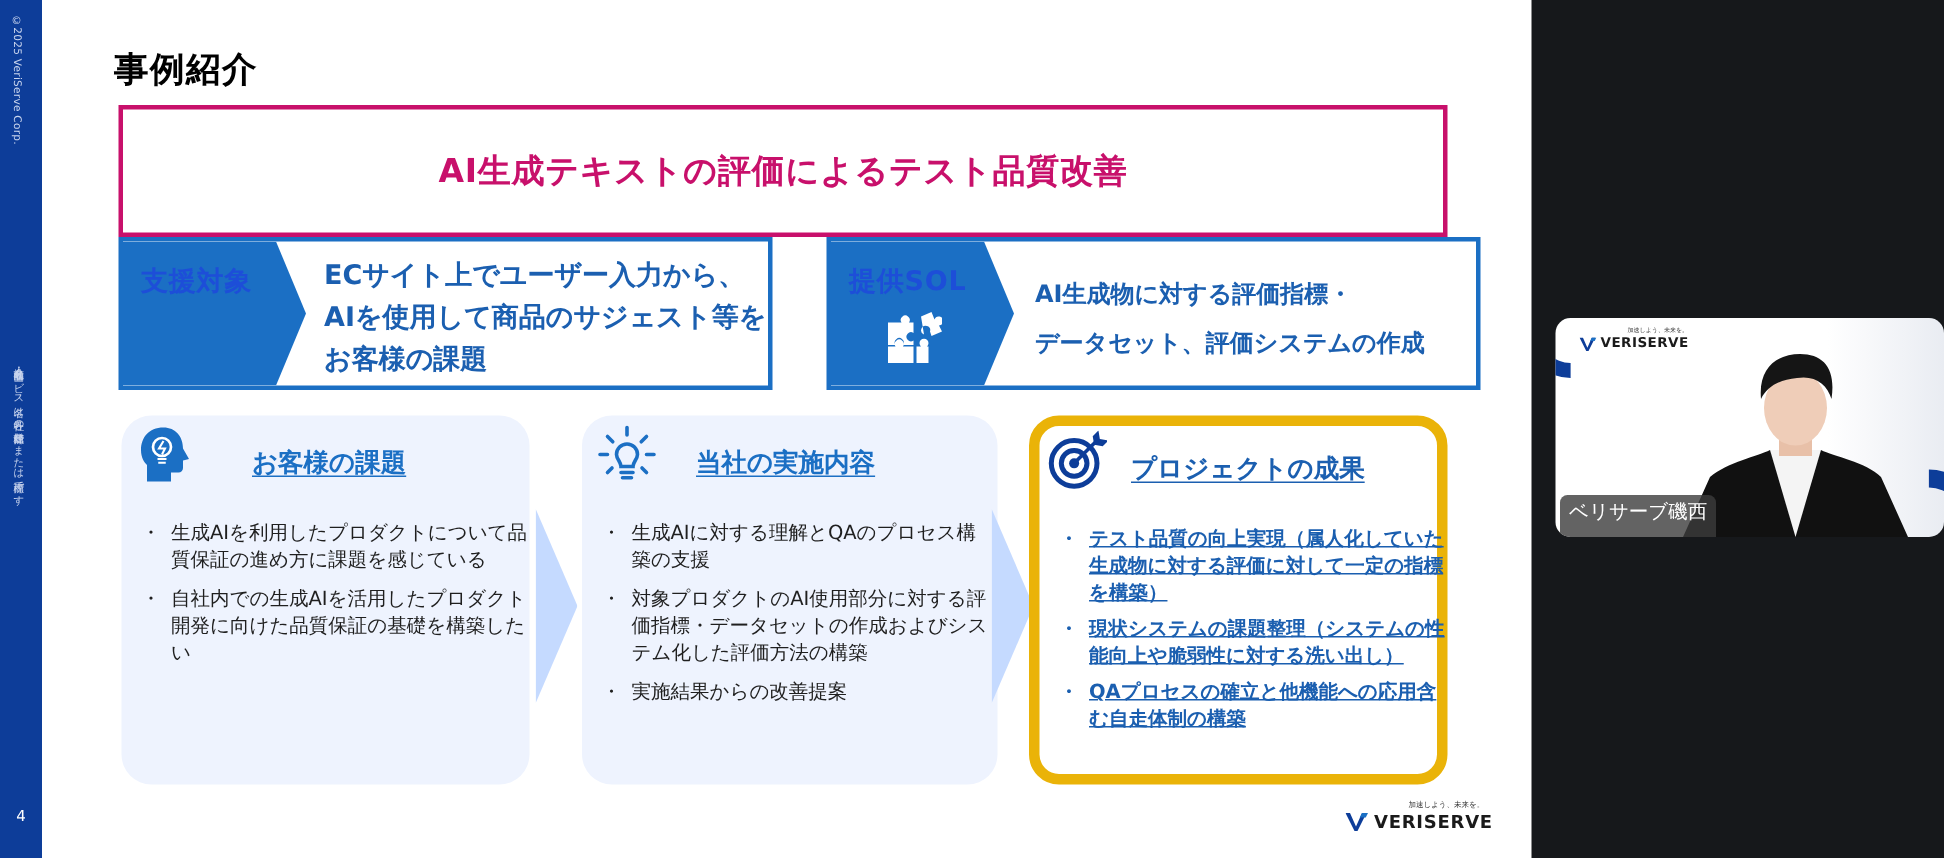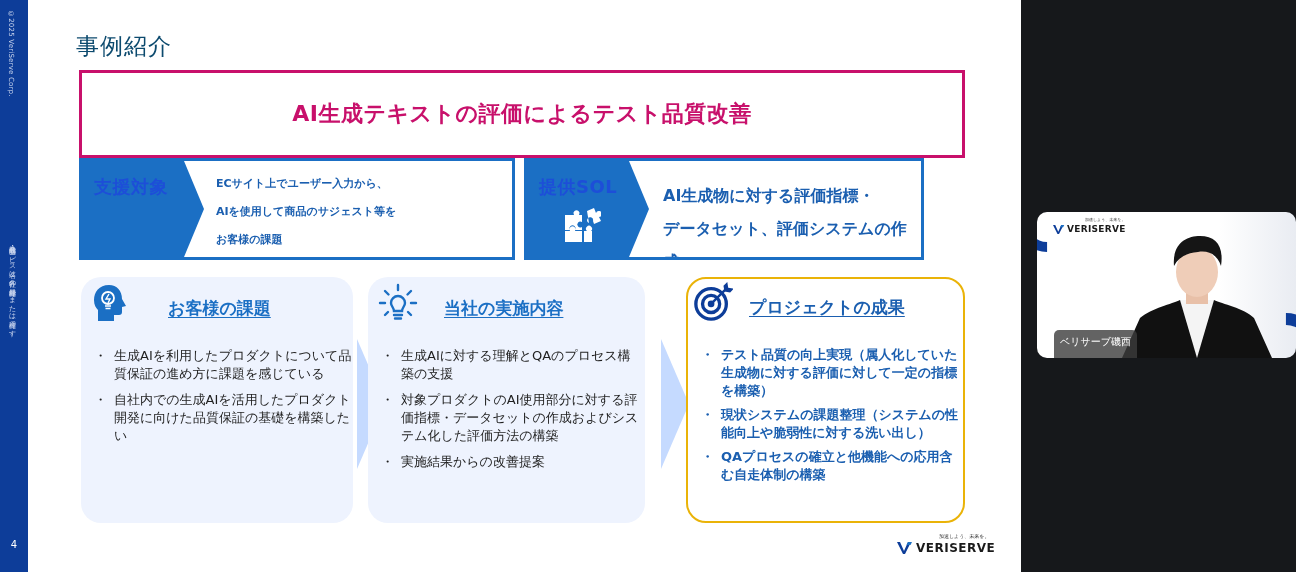--- a/index.html
+++ b/index.html
@@ -7,77 +7,77 @@
   body { position: relative; font-family: "DejaVu Sans", "Liberation Sans", sans-serif; }
 
   
   .slide { position: absolute; left: 0; top: 0; width: 1021px; height: 572px; background: #ffffff; overflow: hidden; }
   .side-strip { position: absolute; left: 0; top: 0; width: 28px; height: 572px; background: #0d3d99; }
   .side-strip .vtext { position: absolute; left: 7px; color: #c9d5ee; font-size: 7px; writing-mode: vertical-rl; letter-spacing: 0.2px; white-space: nowrap; }
   .side-strip .copyright { top: 10px; }
   .side-strip .trademark { top: 240px; }
   .side-strip .page-num { position: absolute; left: 0; width: 28px; top: 539px; text-align: center; color: #ffffff; font-size: 10px; }
 
-  .slide-title { position: absolute; left: 76px; top: 31px; font-size: 23px; font-weight: normal; color: #0c4a6e; letter-spacing: 1px; }
+  .slide-title { position: absolute; left: 76px; top: 31px; font-size: 23px; font-weight: bold; color: #000000; letter-spacing: 1px; }
 
   .headline-box { position: absolute; left: 79px; top: 70px; width: 886px; height: 88px; border: 3px solid #c8106b; display: flex; align-items: center; justify-content: center; }
   .headline-box span { font-size: 22px; font-weight: bold; color: #c8106b; letter-spacing: 0.5px; }
 
   
   .info-box { position: absolute; top: 158px; height: 102px; border: 3px solid #1b6fc4; background: #ffffff; overflow: hidden; }
   .info-box.target { left: 79px; width: 436px; }
-  .info-box.sol { left: 524px; width: 400px; }
+  .info-box.sol { left: 551px; width: 436px; }
   .info-box .tag { position: absolute; left: 0; top: 0; height: 100%; background: #1b6fc4; clip-path: polygon(0 0, 100% 0, calc(100% - 0px) 0, 100% 52%, calc(100% - 20px) 100%, 0 100%); }
   .info-box.target .tag { width: 122px; clip-path: polygon(0 0, 102px 0, 122px 50%, 102px 100%, 0 100%); }
   .info-box.sol .tag { width: 122px; clip-path: polygon(0 0, 102px 0, 122px 50%, 102px 100%, 0 100%); }
   .tag-label { position: absolute; left: 12px; top: 14px; color: #1d4ed8; font-size: 18px; font-weight: bold; letter-spacing: 0.5px; }
   .puzzle { position: absolute; left: 36px; top: 46px; width: 38px; height: 36px; }
-  .info-text { position: absolute; color: #1b5fb0; font-weight: bold; font-size: 11px; line-height: 28px; }
+  .info-text { position: absolute; color: #1b5fb0; font-weight: bold; font-size: 18px; line-height: 28px; }
   .info-box.target .info-text { left: 134px; top: 9px; }
   .info-box.sol .info-text { left: 136px; top: 18px; font-size: 16px; line-height: 33px; }
 
   
   .panel { position: absolute; top: 277px; height: 246px; border-radius: 20px; background: #eef3fe; }
   .panel.p1 { left: 81px; width: 272px; }
-  .panel.p2 { left: 368px; width: 277px; }
-  .panel.p3 { left: 686px; width: 279px; background: #ffffff; border: 2px solid #eab308; }
+  .panel.p2 { left: 388px; width: 277px; }
+  .panel.p3 { left: 686px; width: 279px; background: #ffffff; border: 7px solid #eab308; }
   .arrow { position: absolute; top: 339px; width: 28px; height: 130px; background: #c5daff; clip-path: polygon(0 0, 100% 50%, 0 100%); }
   .arrow.a1 { left: 357px; }
   .arrow.a2 { left: 661px; }
 
   .panel-icon { position: absolute; left: 10px; top: 6px; width: 40px; height: 40px; }
   .panel.p3 .panel-icon { left: 5px; top: 3px; }
   .panel-title { position: absolute; top: 20px; font-size: 17px; font-weight: bold; text-decoration: underline; text-underline-offset: 3px; }
   .panel.p1 .panel-title { left: 87px; color: #1b6fc4; }
   .panel.p2 .panel-title { left: 76px; color: #1b6fc4; }
   .panel.p3 .panel-title { left: 61px; top: 17px; color: #1b5fb0; }
 
   .bullets { position: absolute; list-style: none; font-size: 13px; color: #1f1f1f; line-height: 18px; }
   .panel.p1 .bullets { left: 16px; top: 70px; width: 255px; }
   .panel.p2 .bullets { left: 16px; top: 70px; width: 255px; }
   .panel.p3 .bullets { left: 16px; top: 67px; width: 256px; color: #1b5fb0; font-weight: bold; }
   .bullets li { position: relative; padding-left: 17px; margin-bottom: 8px; }
-  .panel.p3 .bullets li { margin-bottom: 6px; }
+  .panel.p3 .bullets li { margin-bottom: 6px; text-decoration: underline; }
   .bullets li::before { content: "・"; position: absolute; left: -3px; top: 0; }
 
   .footer-logo { position: absolute; left: 897px; top: 533px; }
   .footer-logo .slogan { position: absolute; left: 42px; top: 0; font-size: 5px; color: #333; white-space: nowrap; }
   .footer-logo .brand { position: absolute; left: 0; top: 8px; display: flex; align-items: center; gap: 3px; }
   .footer-logo .brand span { font-size: 12px; font-weight: bold; color: #1a1a1a; letter-spacing: 0.5px; }
 
   
   .video-tile { position: absolute; left: 1037px; top: 212px; width: 259px; height: 146px; border-radius: 10px; overflow: hidden; background: linear-gradient(90deg, #ffffff 0%, #ffffff 70%, #e9ecf2 100%); }
   .video-tile .corner-tl { position: absolute; left: -20px; top: -20px; width: 60px; height: 60px; border-radius: 50%; border: 10px solid #0d3d99; border-right-color: transparent; border-bottom-color: transparent; transform: rotate(-45deg); }
   .video-tile .corner-br { position: absolute; right: -25px; bottom: -25px; width: 70px; height: 70px; border-radius: 50%; border: 12px solid #0d3d99; border-left-color: transparent; border-top-color: transparent; transform: rotate(-45deg); }
   .video-logo { position: absolute; left: 16px; top: 5px; }
   .video-logo .slogan { position: absolute; left: 32px; top: 0; font-size: 4px; color: #333; white-space: nowrap; }
   .video-logo .brand { position: absolute; left: 0; top: 7px; display: flex; align-items: center; gap: 2px; }
   .video-logo .brand span { font-size: 9px; font-weight: bold; color: #1a1a1a; letter-spacing: 0.3px; }
   .person { position: absolute; left: 85px; top: 24px; width: 150px; height: 122px; }
-  .name-tag { position: absolute; left: 17px; top: 118px; height: 36px; padding: 0 6px; background: rgba(60,60,60,0.8); border-radius: 5px; color: #ffffff; font-size: 10px; line-height: 24px; }
+  .name-tag { position: absolute; left: 3px; top: 118px; height: 36px; padding: 0 6px; background: rgba(60,60,60,0.8); border-radius: 5px; color: #ffffff; font-size: 13px; line-height: 24px; }
 </style>
 </head>
 <body>
 
 <div class="slide">
   <div class="side-strip">
     <div class="vtext copyright">©2025 VeriServe Corp.</div>
     <div class="vtext trademark">会社名・商品名・サービス名は各社の登録商標、または商標です</div>
     <div class="page-num">4</div>
   </div>

